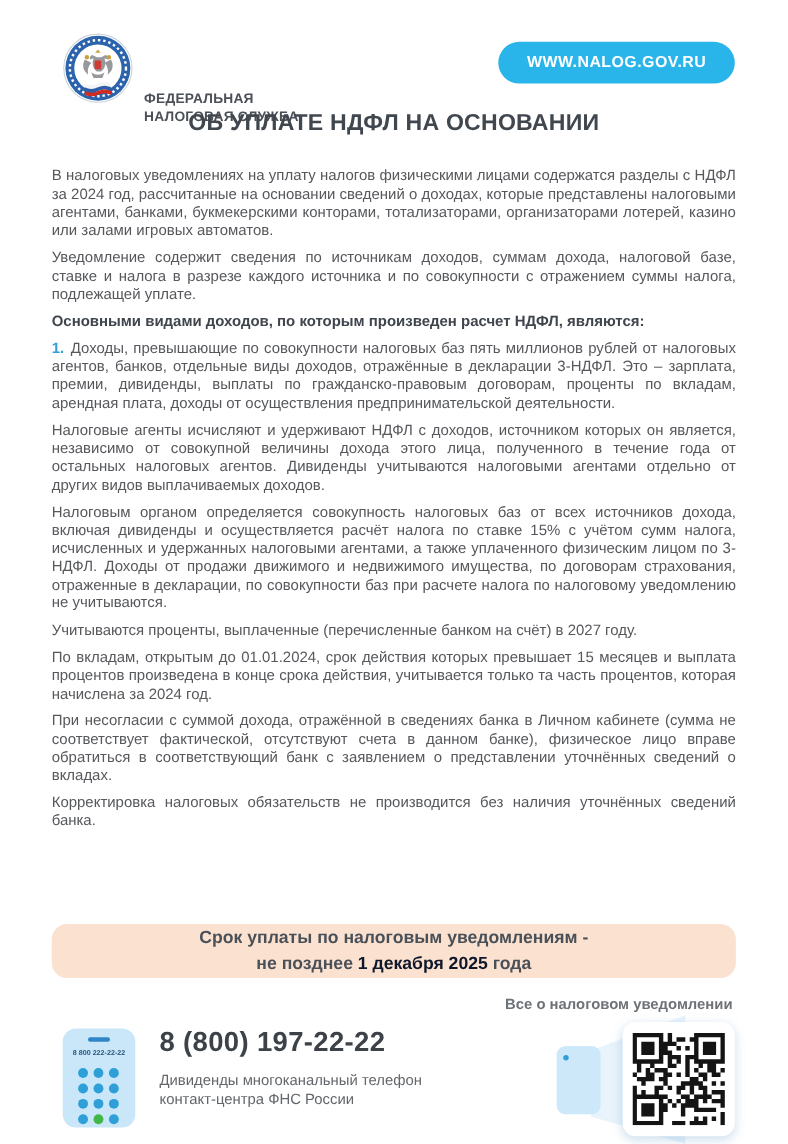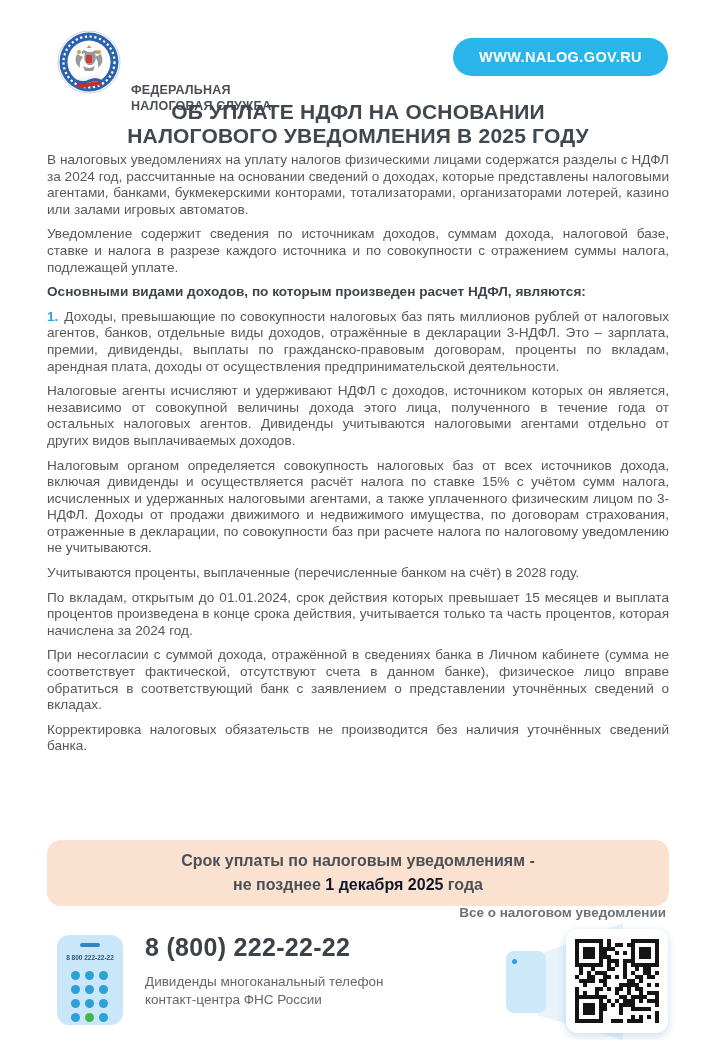--- a/index.html
+++ b/index.html
@@ -34,21 +34,21 @@
   
   .content {
     position:absolute; top:152px; left:47px; width:622px;
     font-size:13.6px; line-height:16.6px; text-align:justify;
   }
   .content p { margin-bottom:8px; }
   .list-heading { font-weight:bold; color:#3f454c; }
   .num { font-weight:bold; color:#2f9fe0; padding-right:6px; }
   
   .deadline {
-    position:absolute; top:840px; left:47px; width:622px; height:66px;
+    position:absolute; top:840px; left:47px; width:622px; height:49px;
     background:#fbe2d0; border-radius:14px;
     display:flex; flex-direction:column; justify-content:center;
     text-align:center; font-size:16px; font-weight:bold; line-height:24px;
     color:#4a5058;
   }
   .deadline .hl { color:#0f172a; }
   
   .footer { position:absolute; top:905px; left:0; right:0; bottom:0; }
   .phone-illu {
     position:absolute; left:57px; top:30px; width:66px; height:90px;
@@ -127,31 +127,30 @@
       <div>ФЕДЕРАЛЬНАЯ</div>
       <div>НАЛОГОВАЯ СЛУЖБА</div>
     </div>
     <div class="site-pill">
       <span>WWW.NALOG.GOV.RU</span>
     </div>
   </div>
 
   <div class="title">
     <div>ОБ УПЛАТЕ НДФЛ НА ОСНОВАНИИ</div>
-    <div>НАЛОГОВОГО УВЕДОМЛЕНИЯ В 2025 ГОДУ</div>
   </div>
 
   <div class="content">
     <p>В налоговых уведомлениях на уплату налогов физическими лицами содержатся разделы с НДФЛ за 2024 год, рассчитанные на основании сведений о доходах, которые представлены налоговыми агентами, банками, букмекерскими конторами, тотализаторами, организаторами лотерей, казино или залами игровых автоматов.</p>
     <p>Уведомление содержит сведения по источникам доходов, суммам дохода, налоговой базе, ставке и налога в разрезе каждого источника и по совокупности с отражением суммы налога, подлежащей уплате.</p>
     <p class="list-heading">Основными видами доходов, по которым произведен расчет НДФЛ, являются:</p>
     <p><span class="num">1.</span><span>Доходы, превышающие по совокупности налоговых баз пять миллионов рублей от налоговых агентов, банков, отдельные виды доходов, отражённые в декларации 3-НДФЛ. Это – зарплата, премии, дивиденды, выплаты по гражданско-правовым договорам, проценты по вкладам, арендная плата, доходы от осуществления предпринимательской деятельности.</span></p>
     <p>Налоговые агенты исчисляют и удерживают НДФЛ с доходов, источником которых он является, независимо от совокупной величины дохода этого лица, полученного в течение года от остальных налоговых агентов. Дивиденды учитываются налоговыми агентами отдельно от других видов выплачиваемых доходов.</p>
     <p>Налоговым органом определяется совокупность налоговых баз от всех источников дохода, включая дивиденды и осуществляется расчёт налога по ставке 15% с учётом сумм налога, исчисленных и удержанных налоговыми агентами, а также уплаченного физическим лицом по 3-НДФЛ. Доходы от продажи движимого и недвижимого имущества, по договорам страхования, отраженные в декларации, по совокупности баз при расчете налога по налоговому уведомлению не учитываются.</p>
-    <p>Учитываются проценты, выплаченные (перечисленные банком на счёт) в 2028 году.</p>
+    <p>Учитываются проценты, выплаченные (перечисленные банком на счёт) в 2027 году.</p>
     <p>По вкладам, открытым до 01.01.2024, срок действия которых превышает 15 месяцев и выплата процентов произведена в конце срока действия, учитывается только та часть процентов, которая начислена за 2024 год.</p>
     <p>При несогласии с суммой дохода, отражённой в сведениях банка в Личном кабинете (сумма не соответствует фактической, отсутствуют счета в данном банке), физическое лицо вправе обратиться в соответствующий банк с заявлением о представлении уточнённых сведений о вкладах.</p>
     <p>Корректировка налоговых обязательств не производится без наличия уточнённых сведений банка.</p>
   </div>
 
   <div class="deadline">
     <div>Срок уплаты по налоговым уведомлениям -</div>
     <div><span>не позднее </span><span class="hl">1 декабря 2025</span><span> года</span></div>
   </div>
 
@@ -169,21 +168,21 @@
           <span></span>
         <span></span>
           <span></span>
           <span></span>
         <span></span>
           <span class="green"></span>
           <span></span>
       </div>
     </div>
 
-    <div class="phone-number">8 (800) 222-22-22</div>
+    <div class="phone-number">8 (800) 197-22-22</div>
     <div class="phone-caption">
       <div>Дивиденды многоканальный телефон</div>
       <div>контакт-центра ФНС России</div>
     </div>
 
     <div class="qr-caption">Все о налоговом уведомлении</div>
 
     <svg class="qr-funnel" viewBox="0 0 175 117">
       <polygon points="42,32 128,0 128,117 42,92" fill="#e9f3fb"></polygon>
     </svg>

